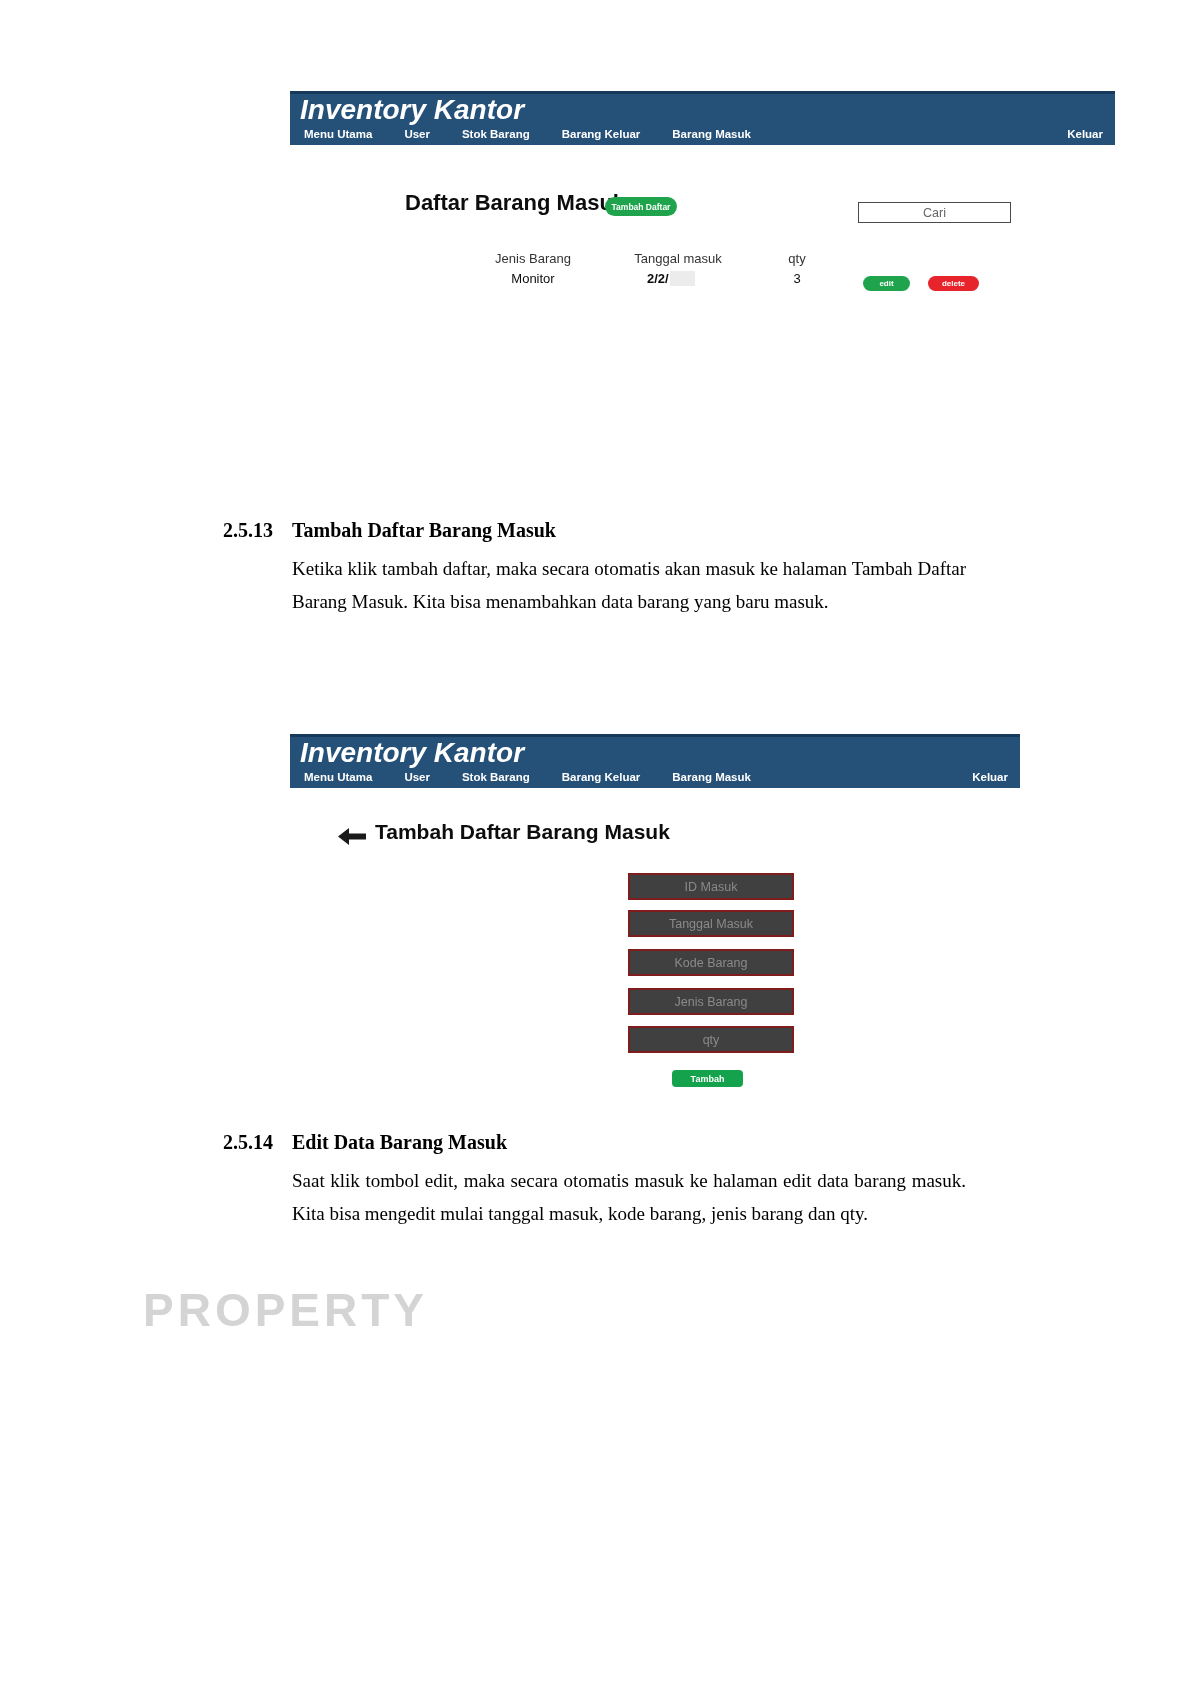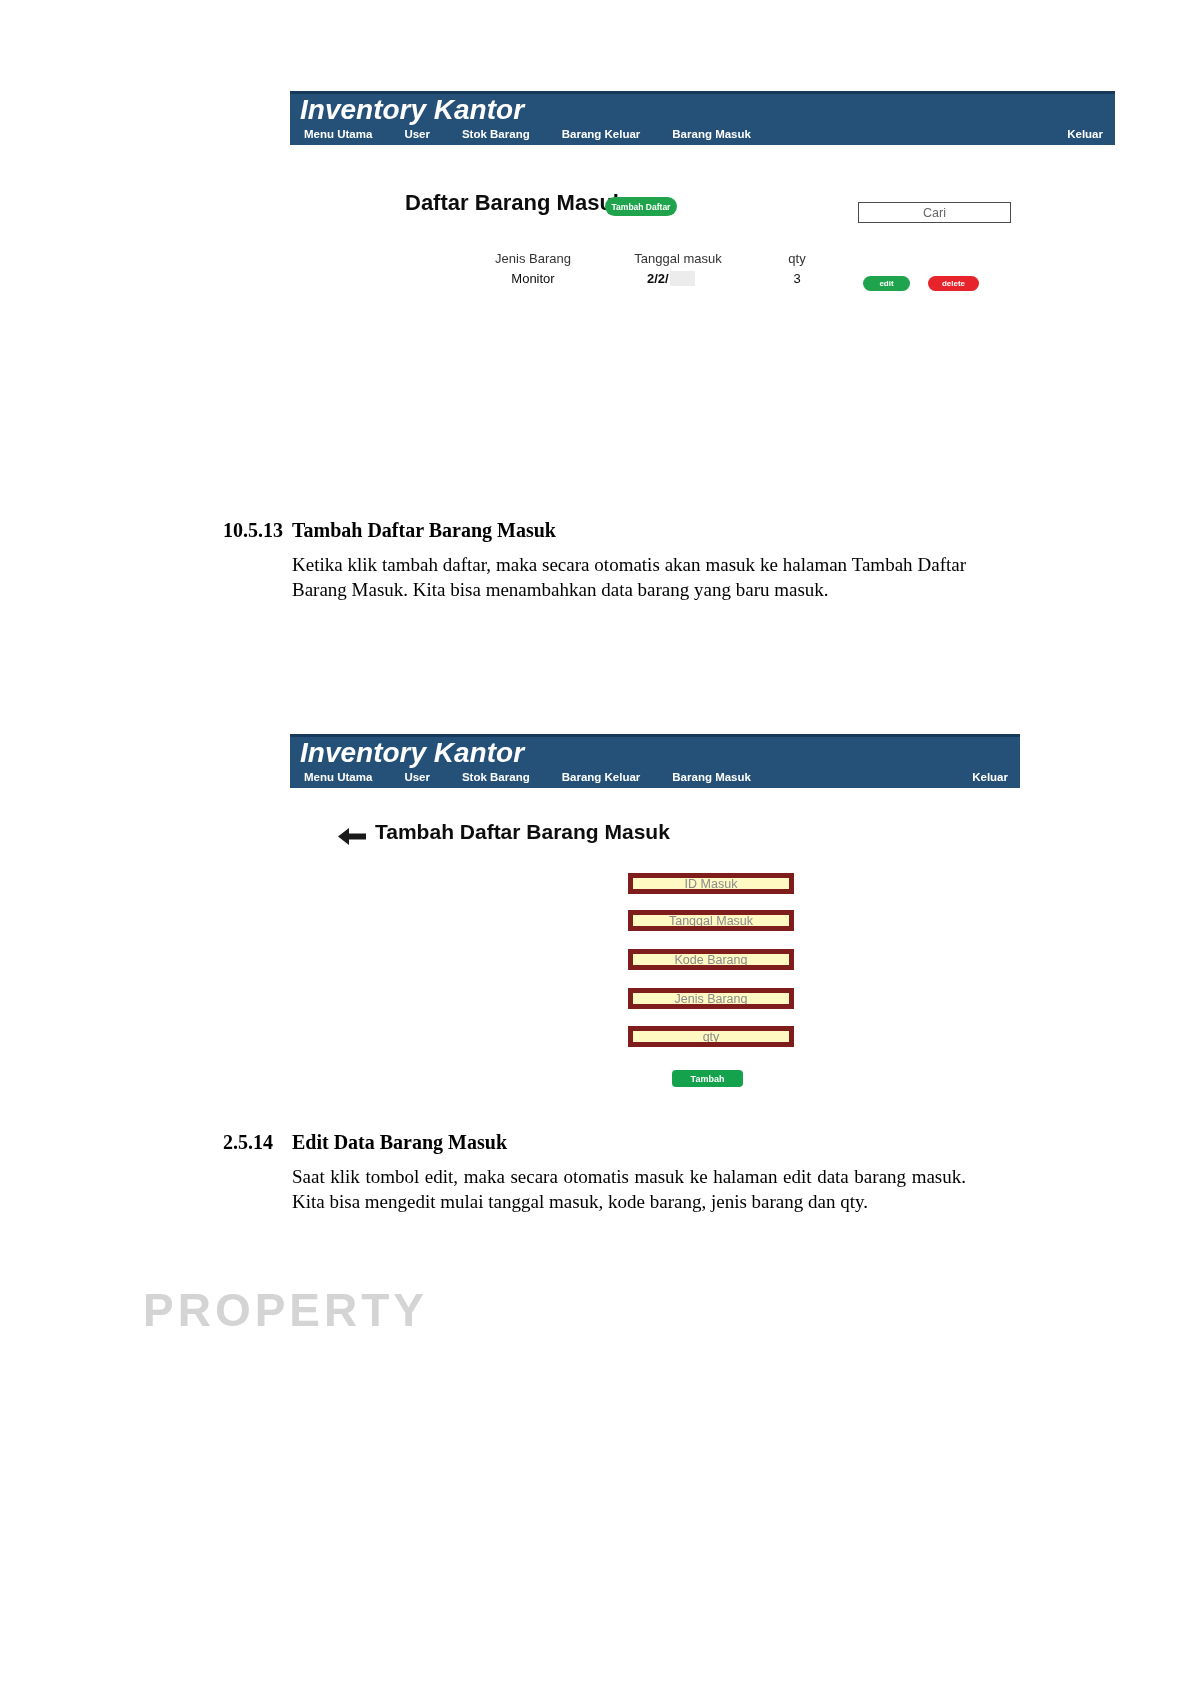--- a/index.html
+++ b/index.html
@@ -39,29 +39,29 @@
               border:none;border-radius:8px;color:#fff;font-size:8px;font-weight:bold;}
 
   
   .sec-num{position:absolute;left:223px;font-family:"Liberation Serif",serif;font-size:20px;
            font-weight:bold;color:#000;}
   .sec-title{position:absolute;left:292px;font-family:"Liberation Serif",serif;font-size:20px;
              font-weight:bold;color:#000;white-space:nowrap;}
   .sec1-head{top:519px;}
   .sec2-head{top:1131px;}
   .body-par{position:absolute;left:292px;width:674px;font-family:"Liberation Serif",serif;
-            font-size:19px;line-height:25px;text-align:justify;color:#000;margin:0;}
+            font-size:19px;line-height:33px;text-align:justify;color:#000;margin:0;}
   .body1{top:552px;}
   .body2{top:1164px;}
 
   
   .back-arrow{position:absolute;left:338px;top:828px;}
   .add-title{position:absolute;left:375px;top:820px;font-size:21px;font-weight:bold;color:#0d0d0d;}
-  .field{position:absolute;left:628px;width:166px;height:21px;border:5px solid #7f1d1d;
-         box-sizing:border-box;text-align:center;font-size:12.5px;color:#8a8a8a;background:#fef9c3;}
+  .field{position:absolute;left:628px;width:166px;height:27px;border:2px solid #7f1d1d;
+         box-sizing:border-box;text-align:center;font-size:12.5px;color:#8a8a8a;background:#404040;}
   .field::placeholder{color:#8a8a8a;}
   .f1{top:873px;}.f2{top:910px;}.f3{top:949px;}.f4{top:988px;}.f5{top:1026px;}
   .submit-btn{position:absolute;left:672px;top:1070px;width:71px;height:17px;background:#14a24d;
               border:none;border-radius:4px;color:#fff;font-size:9px;font-weight:bold;}
 
   
   .wm1{position:absolute;left:143px;top:1283px;font-size:46px;font-weight:bold;color:#d4d4d4;
        letter-spacing:4px;white-space:nowrap;}
   .wm2{position:absolute;left:165px;top:1350px;font-size:98px;font-weight:bold;color:#c7c7c7;
        letter-spacing:1px;white-space:nowrap;}
@@ -93,21 +93,21 @@
 
   <span class="td td1">Monitor</span>
   <span class="date-cell">
     <span class="val">2/2/</span>
     <span class="redact"></span>
   </span>
   <span class="td td3">3</span>
   <button class="edit-btn">edit</button>
   <button class="delete-btn">delete</button>
 
-  <span class="sec-num sec1-head">10.5.13</span>
+  <span class="sec-num sec1-head">2.5.13</span>
   <span class="sec-title sec1-head">Tambah Daftar Barang Masuk</span>
   <p class="body-par body1">Ketika klik tambah daftar, maka secara otomatis akan masuk ke halaman Tambah Daftar Barang Masuk. Kita bisa menambahkan data barang yang baru masuk.</p>
 
   <div class="navbar nav2">
     <div class="brand">Inventory Kantor</div>
     <div class="menu">
       <span class="mi">Menu Utama</span>
       <span class="mi">User</span>
       <span class="mi">Stok Barang</span>
       <span class="mi">Barang Keluar</span>

